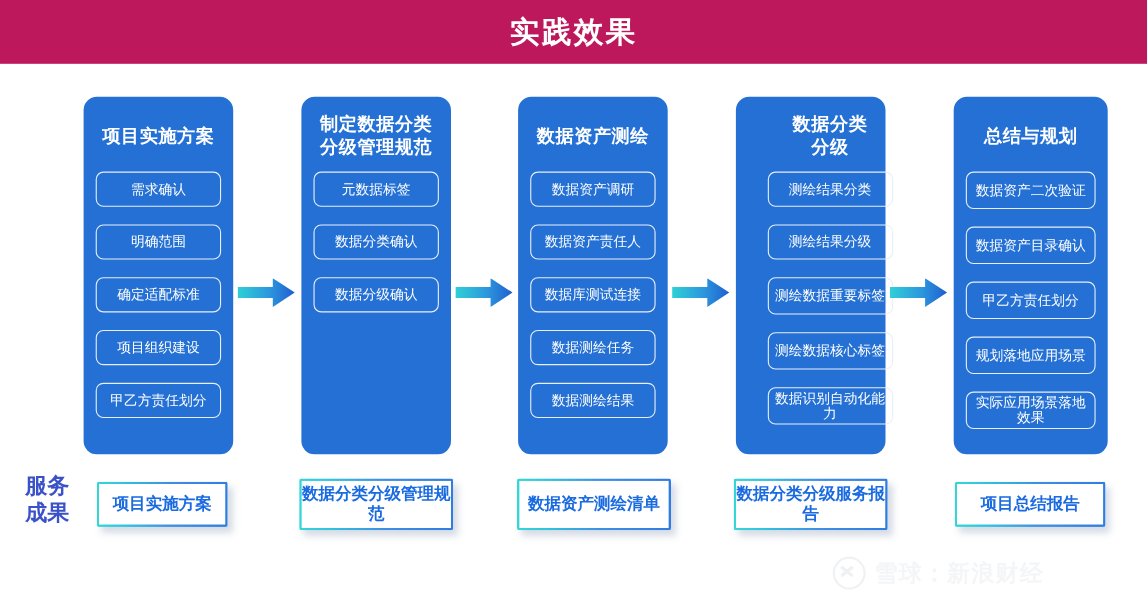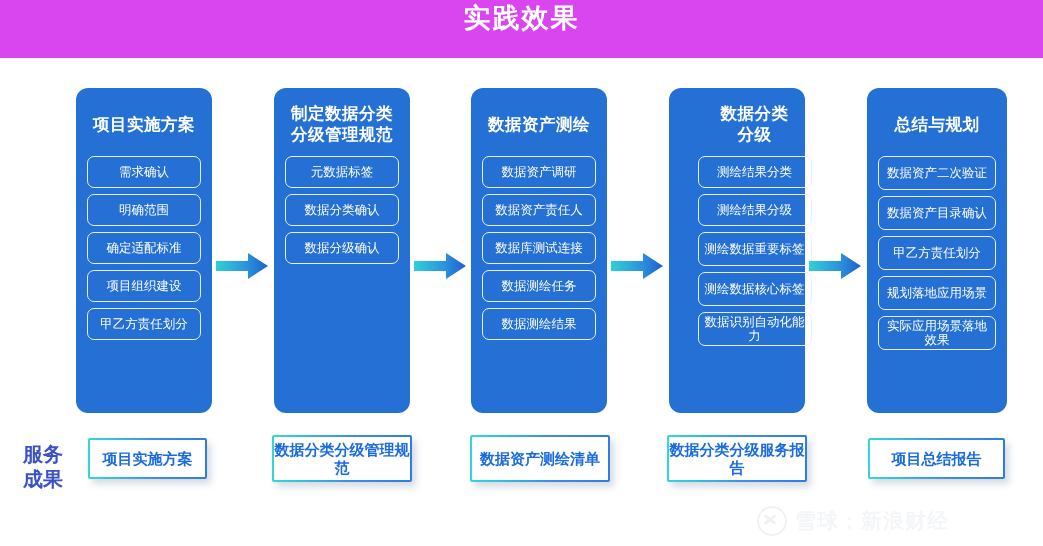--- a/index.html
+++ b/index.html
@@ -16,22 +16,23 @@
     -webkit-font-smoothing: antialiased;
   }
 
   
   .banner {
     position: absolute;
     left: 0;
     top: 0;
     width: 1043px;
     height: 58px;
-    background: #d946ef;
-    display: flex;
+    background: #be185d;
+    display: flex;
+    align-items: center;
     justify-content: center;
   }
   .banner-title {
     color: #ffffff;
     font-size: 27px;
     font-weight: bold;
     letter-spacing: 2px;
   }
 
   
@@ -78,21 +79,21 @@
   }
   .phase.c5 .phase-title,
   .phase.c1 .phase-title,
   .phase.c3 .phase-title,
   .phase.c4 .phase-title { min-height: 44px; }
 
   .items {
     width: 100%;
     display: flex;
     flex-direction: column;
-    gap: 6px;
+    gap: 16px;
     align-items: center;
   }
   .item {
     width: 114px;
     min-height: 32px;
     border: 1px solid #e8eff9;
     border-radius: 7px;
     color: #ffffff;
     font-size: 12.5px;
     line-height: 14px;
@@ -115,21 +116,21 @@
   }
   .arrow.a1 { left: 216px; }
   .arrow.a2 { left: 414px; }
   .arrow.a3 { left: 611px; }
   .arrow.a4 { left: 809px; }
 
   
   .outcome-label {
     position: absolute;
     left: 14px;
-    top: 384px;
+    top: 372px;
     width: 58px;
     color: #3a51c8;
     font-size: 20px;
     font-weight: bold;
     line-height: 25px;
     text-align: center;
   }
 
   .outcome {
     position: absolute;

